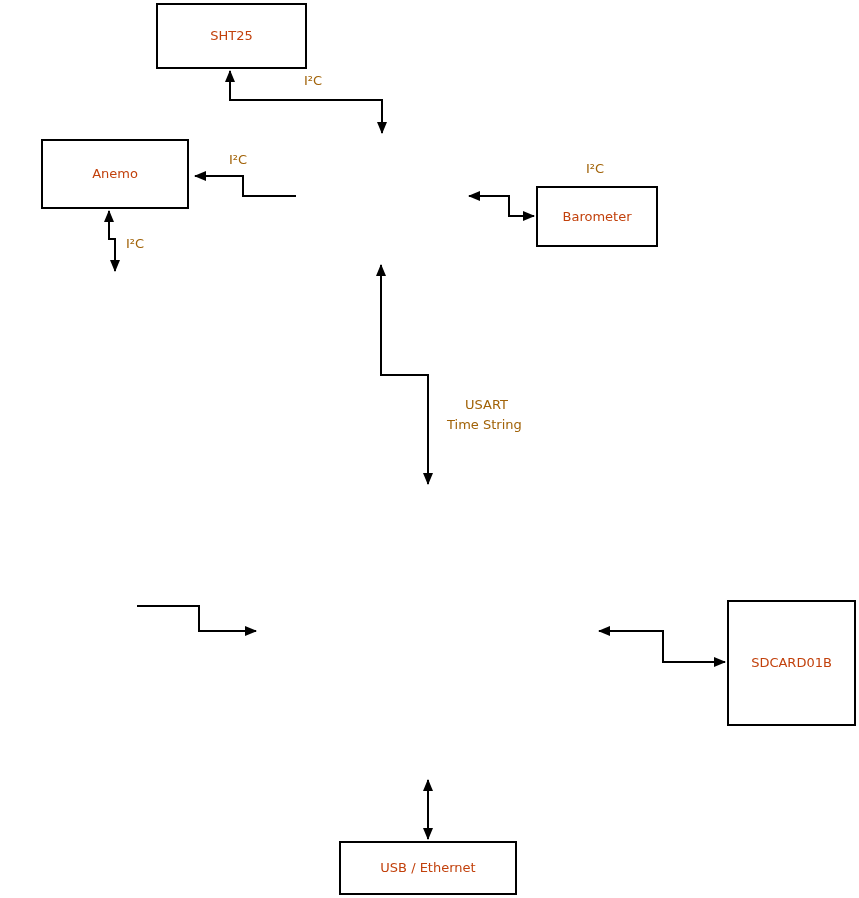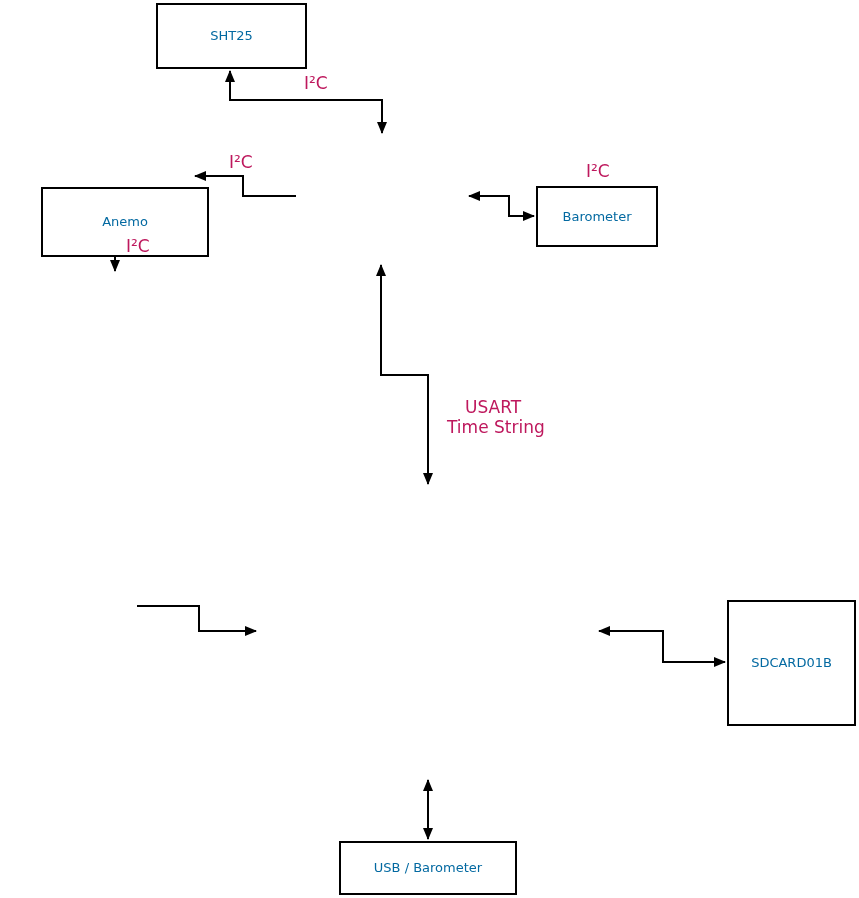--- a/index.html
+++ b/index.html
@@ -26,37 +26,37 @@
   .node {
     position: absolute;
     box-sizing: border-box;
     border: 2px solid #000000;
     background: #ffffff;
     display: flex;
     align-items: center;
     justify-content: center;
     text-align: center;
     font-size: 13px;
-    color: #0369a1;
+    color: #c2410c;
   }
   .node-label {
     white-space: pre-line;
     line-height: 16px;
   }
   .edge-label {
     position: absolute;
-    font-size: 17px;
-    color: #be185d;
+    font-size: 13px;
+    color: #a16207;
     white-space: nowrap;
   }
 
   
   #node-sht25      { left: 156px; top: 3px;   width: 151px; height: 66px; }
   #node-pic        { left: 296px; top: 135px; width: 171px; height: 128px; }
-  #node-anemo      { left: 41px;  top: 139px; width: 168px; height: 70px; margin-top: 48px; }
+  #node-anemo      { left: 41px;  top: 139px; width: 148px; height: 70px; }
   #node-wind       { left: 57px;  top: 273px; width: 111px; height: 70px; }
   #node-barometer  { left: 536px; top: 186px; width: 122px; height: 61px; }
   #node-arm        { left: 258px; top: 486px; width: 339px; height: 292px; }
   #node-gps        { left: 0px;   top: 558px; width: 137px; height: 97px; }
   #node-sdcard     { left: 727px; top: 600px; width: 129px; height: 126px; }
   #node-usb        { left: 339px; top: 841px; width: 178px; height: 54px; }
 
   
   #label-i2c-sht25     { left: 304px; top: 73px; }
   #label-i2c-anemo     { left: 229px; top: 152px; }
@@ -108,21 +108,21 @@
     <span class="node-label">Barometer</span>
   </div>
 
 
 
   <div class="node" id="node-sdcard">
     <span class="node-label">SDCARD01B</span>
   </div>
 
   <div class="node" id="node-usb">
-    <span class="node-label">USB / Barometer</span>
+    <span class="node-label">USB / Ethernet</span>
   </div>
 
   <div class="edge-label" id="label-i2c-sht25">I²C</div>
 
   <div class="edge-label" id="label-i2c-anemo">I²C</div>
 
   <div class="edge-label" id="label-i2c-wind">I²C</div>
 
   <div class="edge-label" id="label-i2c-barometer">I²C</div>
 

